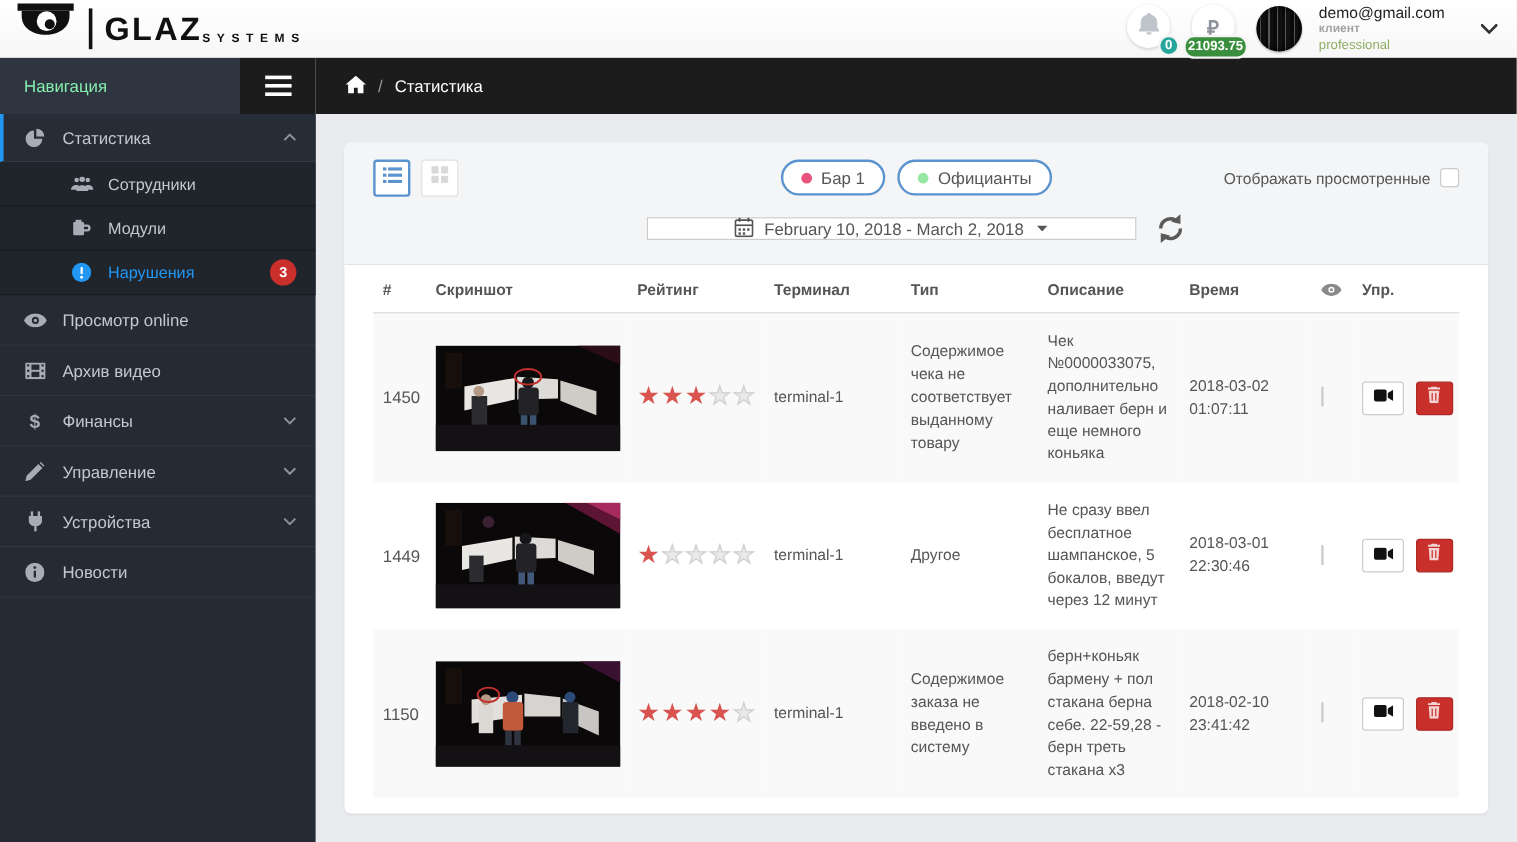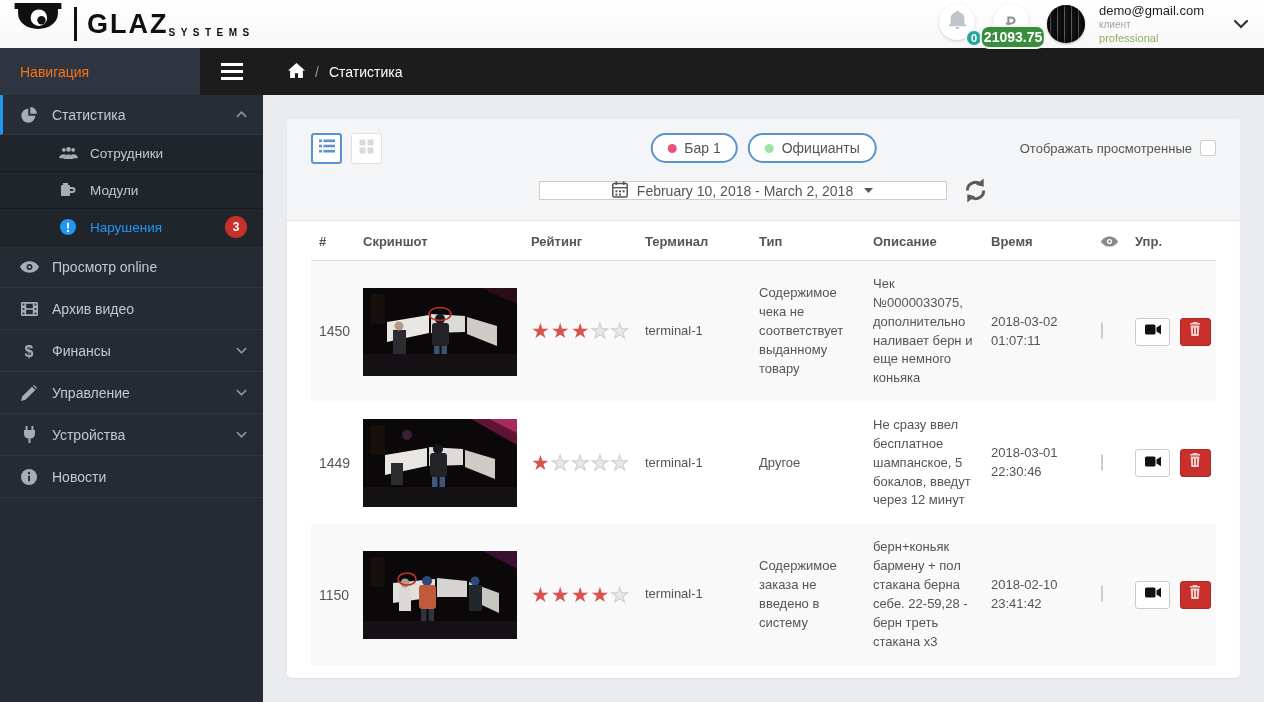--- a/index.html
+++ b/index.html
@@ -10,32 +10,32 @@
   .topbar { height:48px; background:linear-gradient(#ffffff,#f7f7f8); display:flex; align-items:center; justify-content:space-between; position:relative; z-index:10; }
   .brand { display:flex; align-items:center; padding-left:12px; gap:10px; }
   .brand-divider { width:3px; height:34px; background:#101010; }
   .brand-text { display:flex; line-height:1; }
   .brand-title { font-size:27px; font-weight:bold; letter-spacing:2px; color:#101010; }
   .brand-sub { font-size:10px; font-weight:bold; letter-spacing:5.5px; color:#101010; margin-top:17px; }
   .top-right { display:flex; align-items:center; padding-right:16px; gap:14px; }
   .icon-bubble-wrap { position:relative; width:40px; height:40px; }
   .icon-bubble { width:36px; height:36px; border-radius:50%; background:#fff; box-shadow:0 1px 3px rgba(0,0,0,.18); display:flex; align-items:center; justify-content:center; }
   .bubble-badge { position:absolute; bottom:-3px; right:-4px; min-width:18px; height:18px; border-radius:9px; background:#26a69a; color:#fff; font-size:11px; font-weight:bold; display:flex; align-items:center; justify-content:center; padding:0 4px; border:2px solid #f4f4f5; }
-  .money-badge { position:absolute; bottom:-5px; left:50%; transform:translateX(-50%); background:#388e3c; color:#fff; font-size:14px; font-weight:bold; border-radius:9px; padding:2px 2px; border:2px solid #f4f4f5; white-space:nowrap; }
+  .money-badge { position:absolute; bottom:-5px; left:50%; transform:translateX(-50%); background:#388e3c; color:#fff; font-size:11px; font-weight:bold; border-radius:9px; padding:2px 2px; border:2px solid #f4f4f5; white-space:nowrap; }
   .ruble-glyph { font-size:17px; color:#8d939c; font-weight:bold; }
   .avatar { width:38px; height:38px; border-radius:50%; background:repeating-linear-gradient(90deg,#0b0b0b 0 3px,#5a5a5a 3px 4px,#111 4px 7px); box-shadow:inset 0 0 6px rgba(0,0,0,.8), 0 1px 2px rgba(0,0,0,.3); }
   .user-meta { display:flex; flex-direction:column; line-height:1.25; }
   .user-email { font-size:13px; color:#1f1f1f; }
-  .user-role { font-size:10px; color:#a3a3a3; }
+  .user-role { font-size:10px; color:#a3a3a3;font-weight:bold; }
   .user-plan { font-size:11px; color:#8fae63; }
   .user-caret { margin-left:16px; color:#333; display:flex; }
 
   
   .bar2 { height:47px; display:flex; }
-  .nav-title { width:200px; background:#2f3540; color:#f97316; font-size:14px; display:flex; align-items:center; padding-left:20px; }
+  .nav-title { width:200px; background:#2f3540; color:#86efac; font-size:14px; display:flex; align-items:center; padding-left:20px; }
   .hamburger-btn { width:63px; background:#1c1c1c; display:flex; flex-direction:column; align-items:center; justify-content:center; gap:4px; cursor:pointer; }
   .hamburger-btn i { display:block; width:22px; height:3px; background:#fff; }
   .breadcrumb { flex:1; background:#1c1c1c; color:#fff; display:flex; align-items:center; gap:10px; padding-left:25px; font-size:14px; }
   .crumb-sep { color:#9a9a9a; }
 
   
   .page { display:flex; height:607px; }
   .sidebar { width:263px; background:#262b33; flex-shrink:0; }
   .main { flex:1; overflow:hidden; }
 

